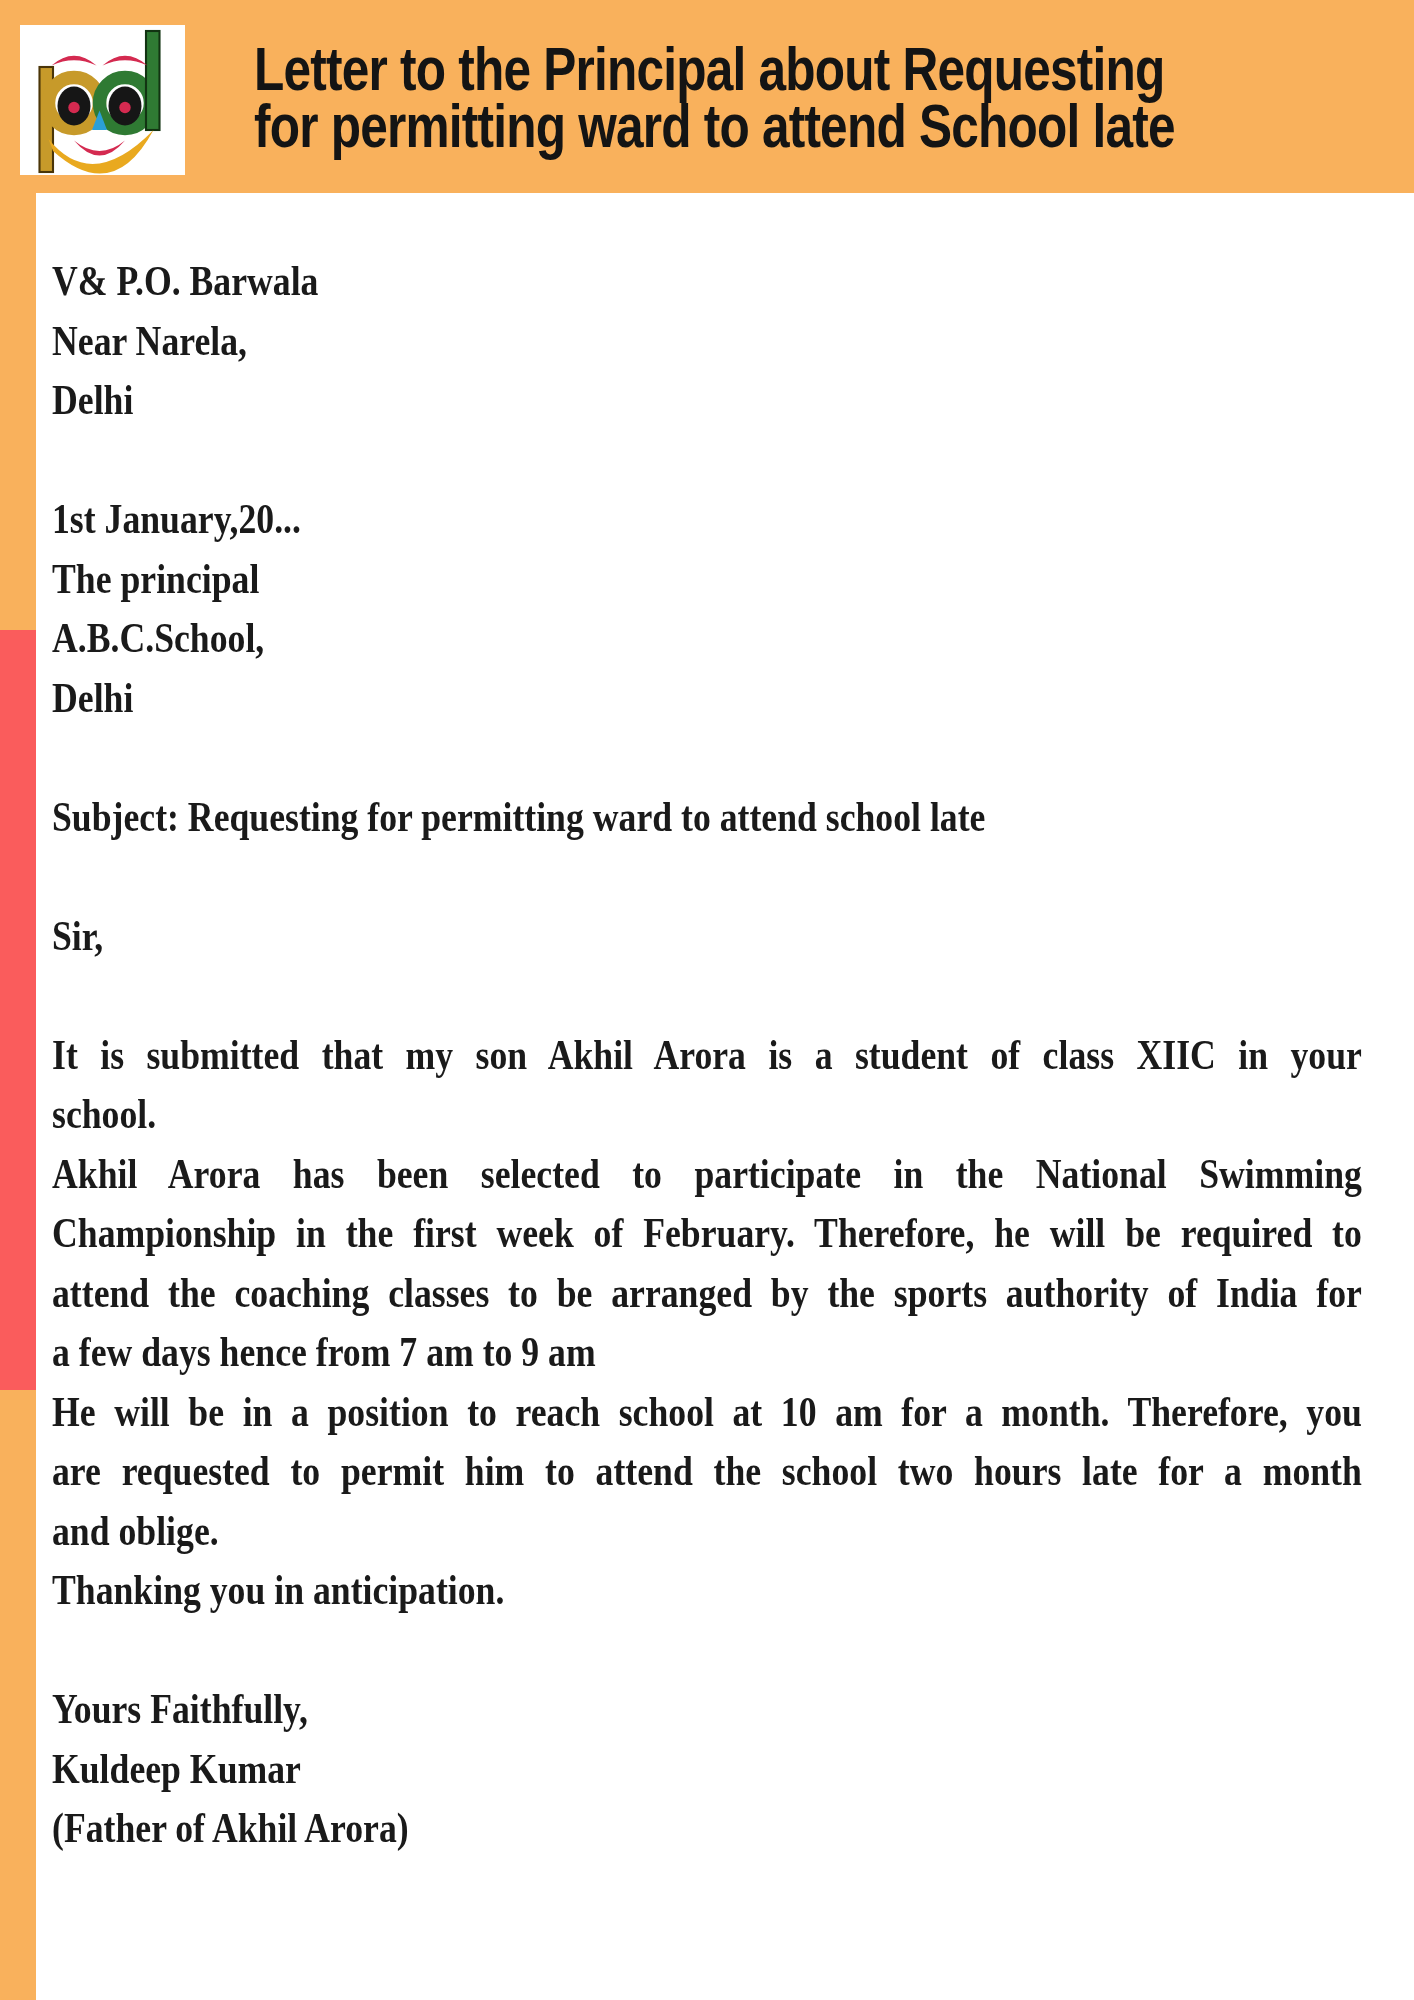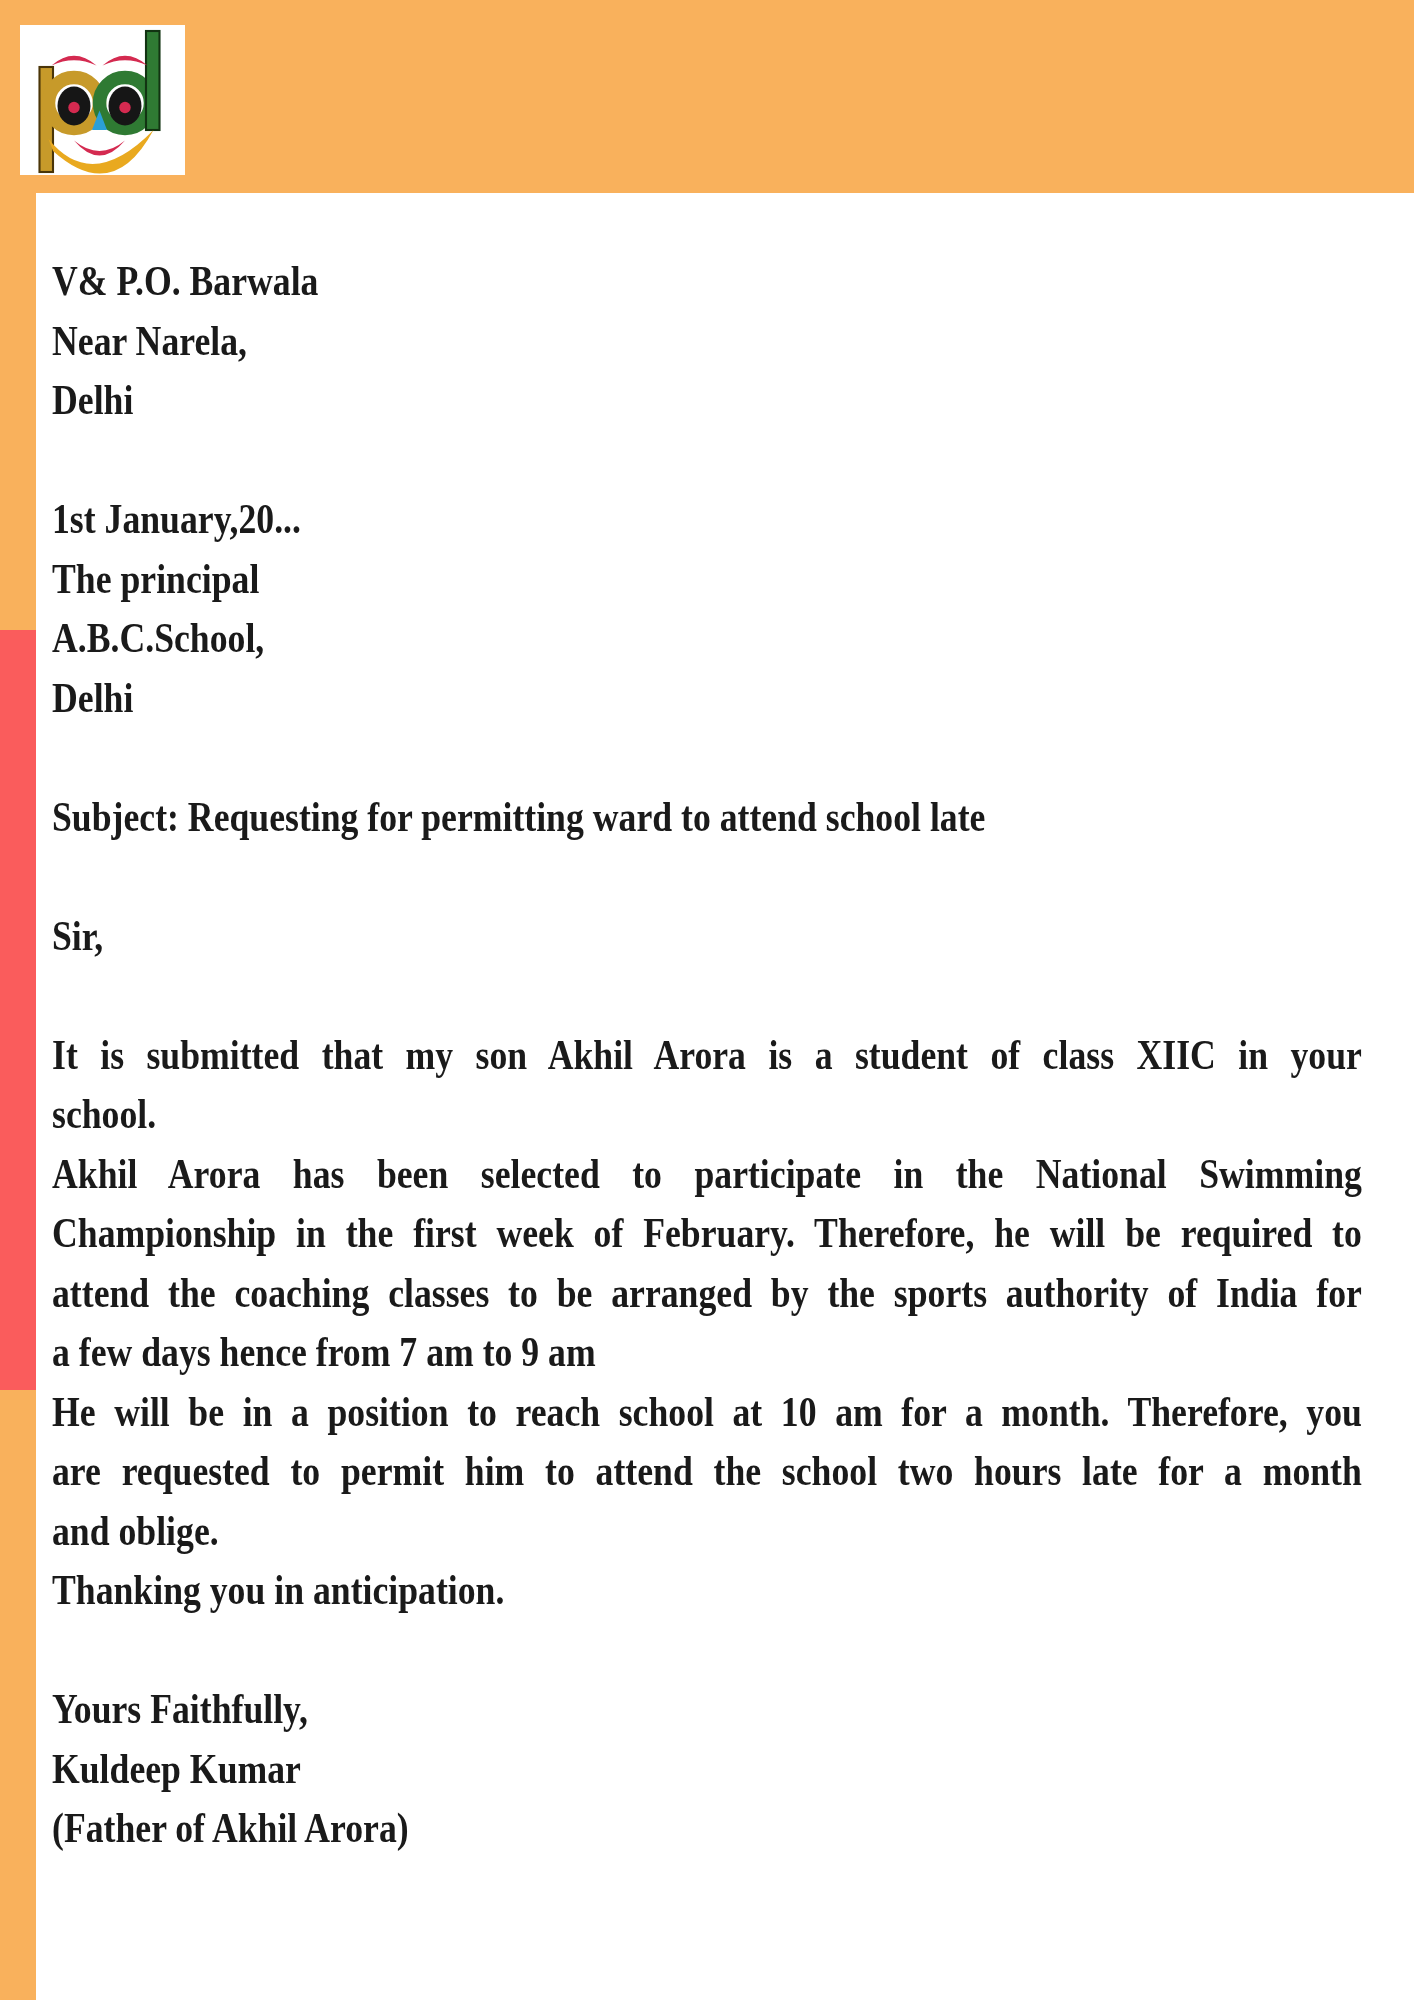--- a/index.html
+++ b/index.html
@@ -103,20 +103,24 @@
         <ellipse cx="70" cy="54" rx="11" ry="13" fill="#161616"></ellipse>
         <circle cx="70" cy="55" r="3.8" fill="#D42A50"></circle>
 
         <path d="M53 57 L48 70 L58 70 Z" fill="#2B9FD8"></path>
 
         <path d="M36 77 Q53 91 70 77 Q53 97 36 77 Z" fill="#D42A50"></path>
 
         <path d="M19 76 Q48 112 89 70 Q62 120 22 84 Z" fill="#E9A91F"></path>
       </svg>
     </div>
+    <div class="title-wrap">
+      <div class="title-line">Letter to the Principal about Requesting</div>
+      <div class="title-line">for permitting ward to attend School late</div>
+    </div>
   </div>
 
   <div class="left-bar"></div>
 
   <div class="letter">
 
     <div class="line">V&amp; P.O. Barwala</div>
     <div class="line">Near Narela,</div>
     <div class="line">Delhi</div>
 

